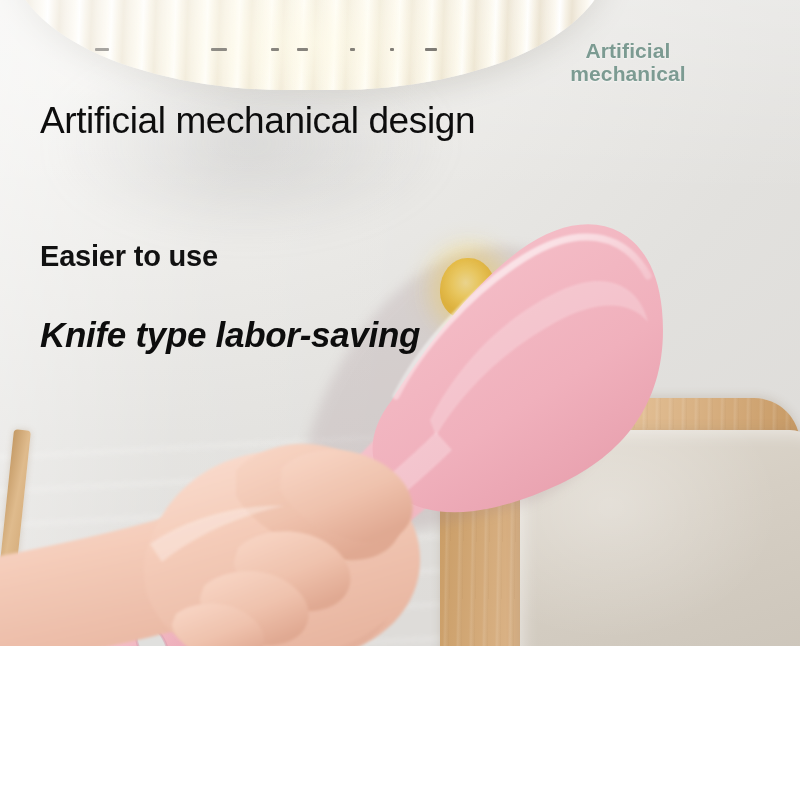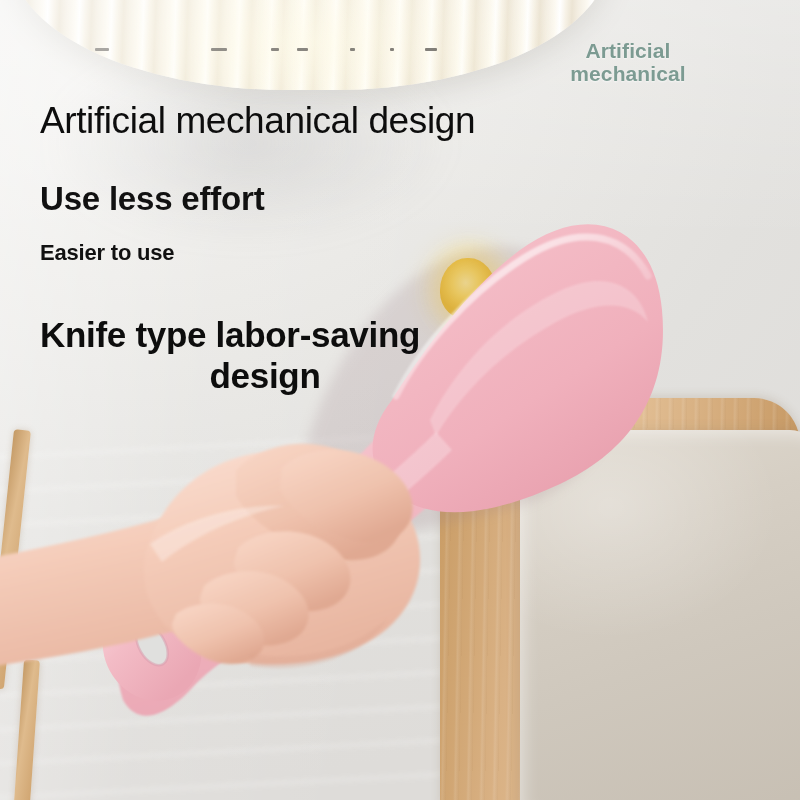--- a/index.html
+++ b/index.html
@@ -4,21 +4,21 @@
 <title>Product Marketing Image</title>
 <style>
   html, body {
     margin: 0;
     padding: 0;
     background: #ffffff;
   }
   #stage {
     position: relative;
     width: 800px;
-    height: 800px;
+    height: 646px;
     overflow: hidden;
     font-family: "Liberation Sans", "DejaVu Sans", sans-serif;
     background: #e6e5e3;
   }
 
   
   .bg-base {
     position: absolute;
     inset: 0;
     background:
@@ -199,32 +199,32 @@
     white-space: nowrap;
   }
   .subline {
     position: absolute;
     color: #111111;
     font-weight: 700;
     letter-spacing: -0.2px;
     white-space: nowrap;
   }
   .subline-1 { left: 40px; top: 180px; font-size: 33px; }
-  .subline-2 { left: 40px; top: 240px; font-size: 22px; }
+  .subline-2 { left: 40px; top: 240px; font-size: 29px; }
   .closing {
     position: absolute;
     left: 40px; top: 314px;
     width: 450px;
     color: #0d0d0d;
     font-size: 35px;
     font-weight: 700;
     line-height: 1.18;
     letter-spacing: -0.3px;
   }
-  .closing .l1 { display: block; text-align: left; }
+  .closing .l1 { display: block; text-align: left; font-style: italic; }
   .closing .l2 { display: block; text-align: center; }
 </style>
 </head>
 <body>
 
 <div id="stage">
 
   <div class="bg-base"></div>
   <div class="bg-softshadow"></div>
   <div class="bg-bands"></div>
@@ -377,21 +377,19 @@
     <path d="M250,654 C300,662 354,650 388,618 C362,660 300,674 250,666 Z" fill="#d9a38e" opacity="0.30" filter="url(#handBlur)"></path>
   </svg>
 
   <div class="brand-tag">
     <div>Artificial</div>
     <div>mechanical</div>
   </div>
 
   <div class="headline">Artificial mechanical design</div>
 
-  <div class="subline subline-1">Use less effort</div>
   <div class="subline subline-2">Easier to use</div>
 
   <div class="closing">
     <span class="l1">Knife type labor-saving</span>
-    <span class="l2">design</span>
   </div>
 
 </div>
 
 </body></html>

